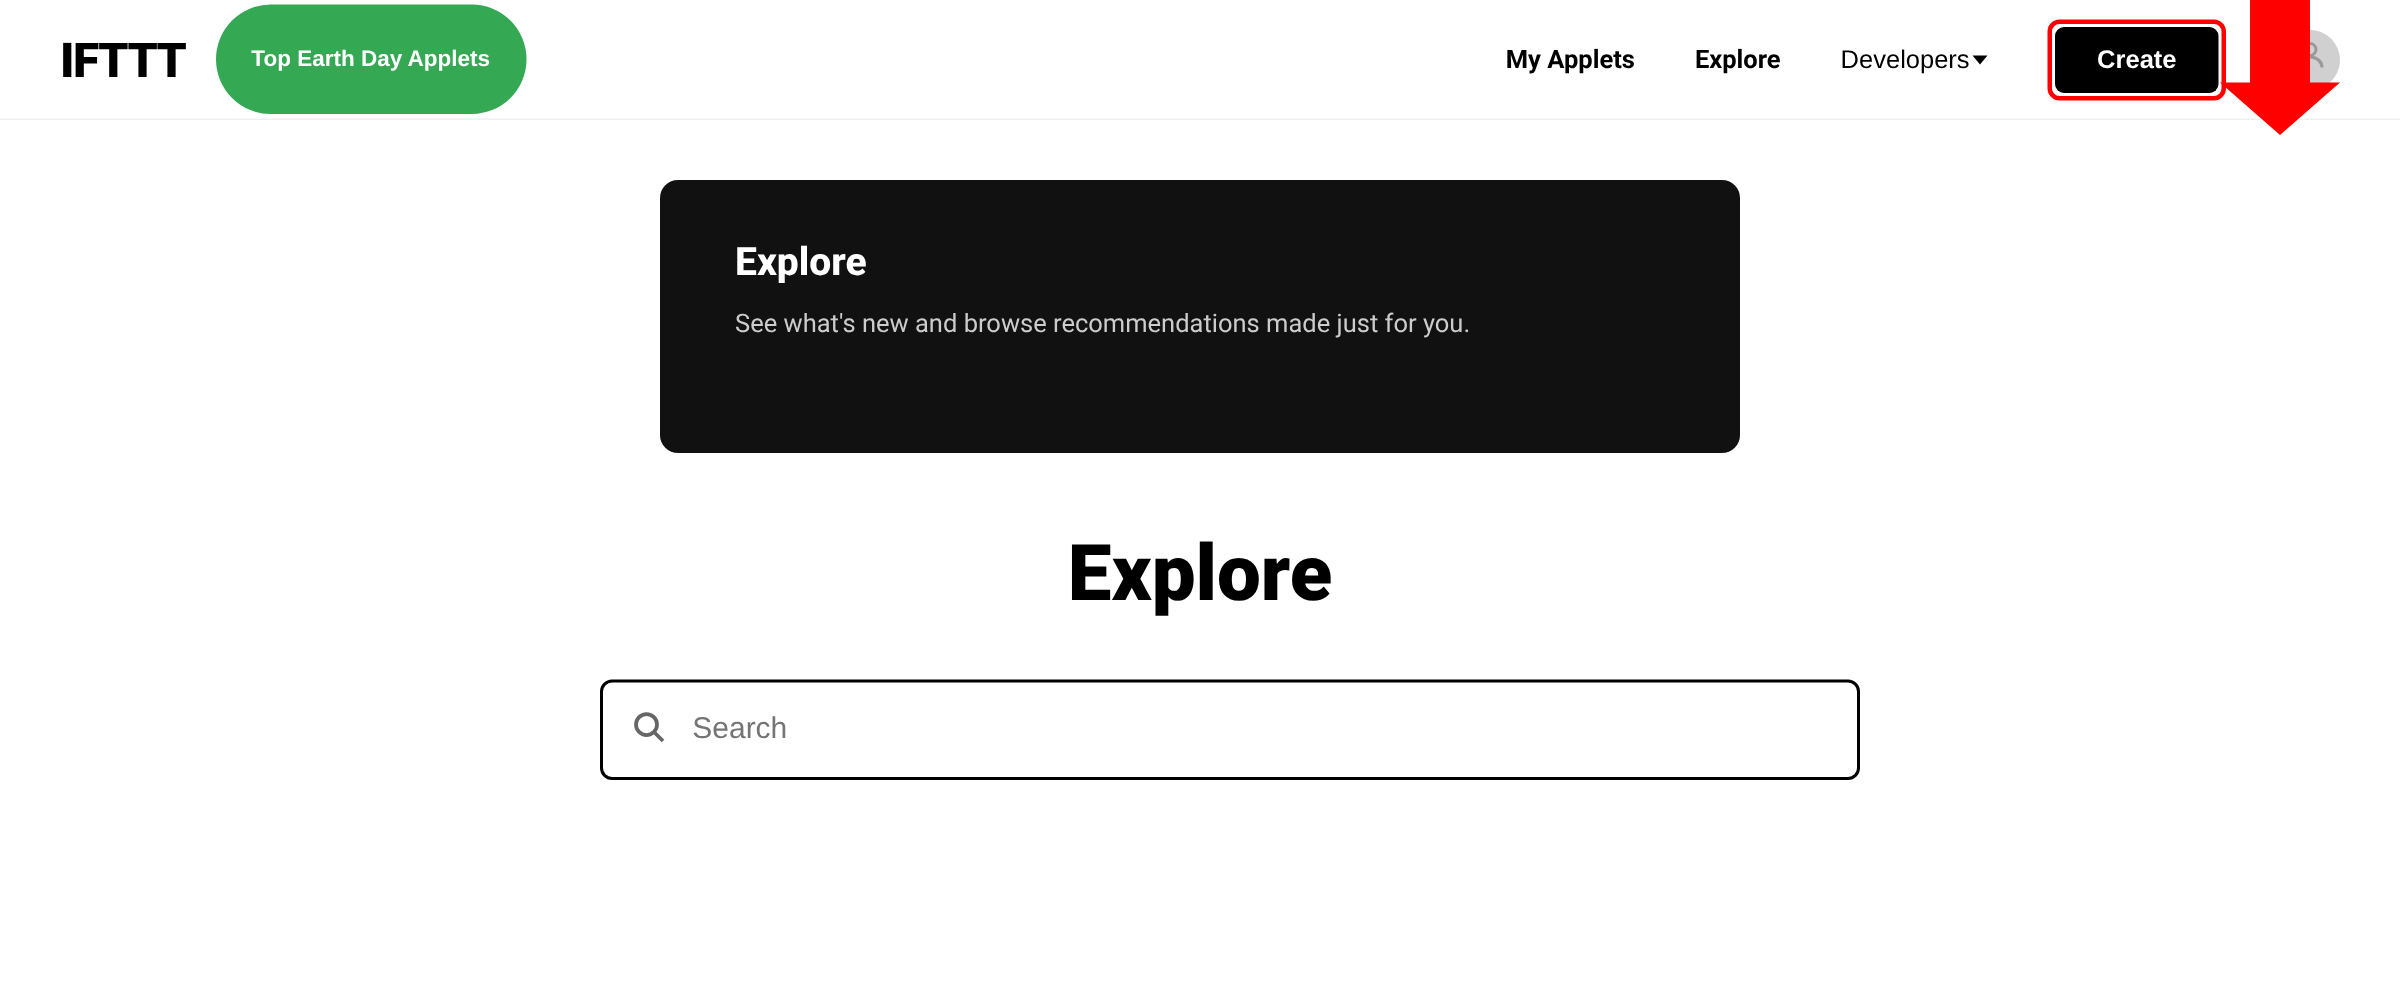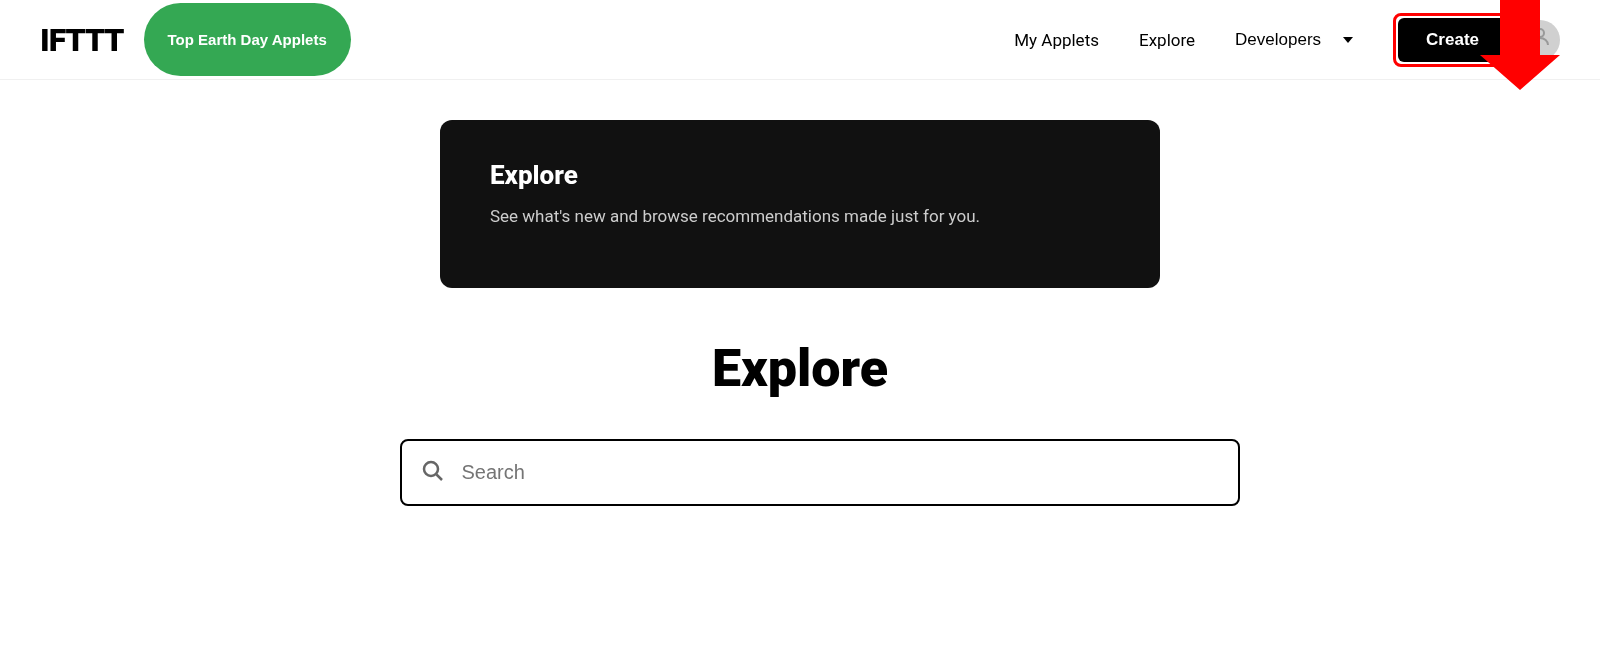--- a/index.html
+++ b/index.html
@@ -53,32 +53,32 @@
     }
 
     .header-nav {
       display: flex;
       align-items: center;
       gap: 40px;
     }
 
     .nav-link {
       font-size: 17px;
-      font-weight: 400;
+      font-weight: 700;
       color: #000000;
       text-decoration: none;
       cursor: pointer;
       background: none;
       border: none;
     }
 
     .developers-btn {
       display: flex;
       align-items: center;
-      gap: 22px;
+      gap: 2px;
       font-size: 17px;
       font-weight: 500;
       color: #000000;
       cursor: pointer;
       background: none;
       border: none;
     }
 
     .chevron-down {
       width: 0;
@@ -103,21 +103,21 @@
       border-radius: 6px;
       padding: 12px 28px;
       font-size: 17px;
       font-weight: 600;
       cursor: pointer;
     }
 
     .header-right {
       display: flex;
       align-items: center;
-      gap: 8px;
+      gap: 36px;
       position: relative;
     }
 
     .avatar {
       width: 40px;
       height: 40px;
       border-radius: 50%;
       background: #d0d0d0;
       display: flex;
       align-items: center;
@@ -152,21 +152,21 @@
       color: #ffffff;
       font-size: 26px;
       font-weight: 800;
       margin-bottom: 14px;
     }
 
     .info-card-desc {
       color: #cccccc;
       font-size: 17px;
       line-height: 1.5;
-      margin-bottom: 18px;
+      margin-bottom: 32px;
     }
 
     .info-card-footer {
       display: flex;
       justify-content: flex-end;
     }
 
     .got-it-btn {
       background: transparent;
       color: #ffffff;

